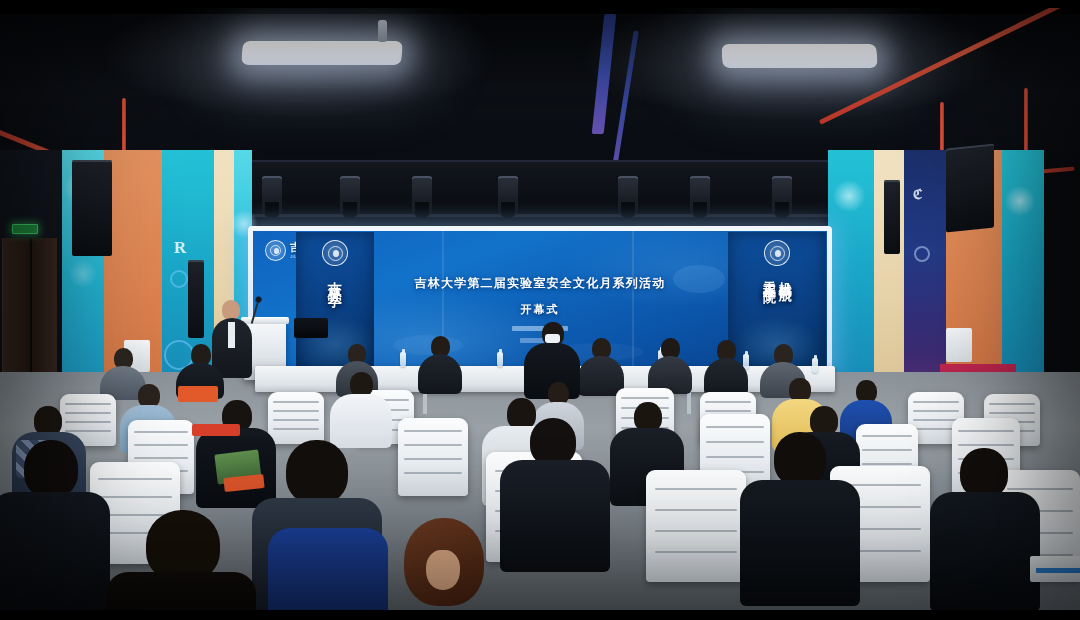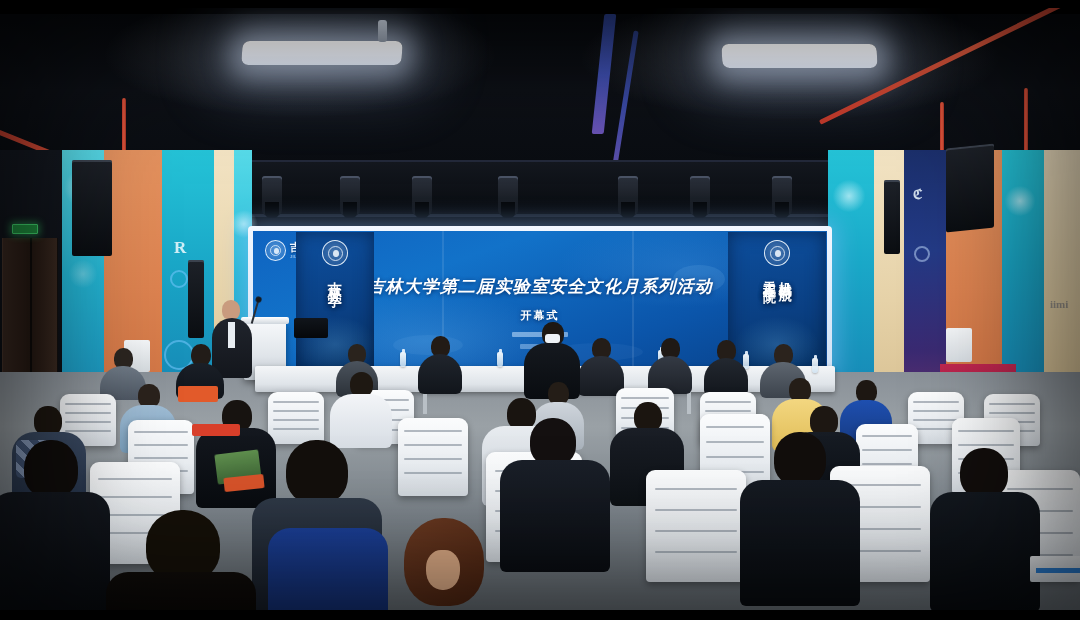--- a/index.html
+++ b/index.html
@@ -112,22 +112,22 @@
     text-shadow:0 1px 2px rgba(0,30,70,.7); }
   .logo-en{ font-size:4px; color:#cfe4fb; letter-spacing:.6px; margin-top:1.5px; }
   .screen-date{
     position:absolute; right:14px; top:11px; font-size:9px; font-weight:bold;
     color:#eef6ff; letter-spacing:1px; text-shadow:0 1px 3px rgba(0,25,60,.8);
   }
   .screen-center{
     position:absolute; left:0; right:0; top:44px; text-align:center;
   }
   .scr-title{
-    font-size:17px; font-weight:bold; color:#ffffff; letter-spacing:1.2px;
-    text-shadow:0 1px 4px rgba(0,40,95,.9); white-space:nowrap;font-style:italic;
+    font-size:12px; font-weight:bold; color:#ffffff; letter-spacing:1.2px;
+    text-shadow:0 1px 4px rgba(0,40,95,.9); white-space:nowrap;
   }
   .scr-sub{
     margin-top:6px; font-size:9.5px; font-weight:bold; color:#eaf4ff; letter-spacing:1px;
     text-shadow:0 1px 3px rgba(0,40,95,.85); white-space:nowrap;
   }
   .scr-kicker{
     margin-top:10px; font-size:11px; font-weight:bold; color:#ffffff; letter-spacing:2px;
     text-shadow:0 1px 4px rgba(0,40,95,.9);
   }
   .scr-underline{
@@ -349,23 +349,20 @@
     <div class="wpanel w-cream" style="left:46px; width:30px;  height:250px;"></div>
     <div class="wpanel w-navy" style="left:76px; width:42px;  height:250px;">
       <div class="letter-deco" style="left:9px; top:34px; font-size:14px;">ℭ</div>
       <div class="ring" style="left:10px; top:96px; width:16px; height:16px; border-color:rgba(200,225,255,.5)"></div>
     </div>
     <div class="wpanel w-orange" style="left:118px; width:56px; height:250px;"></div>
     <div class="wpanel" style="left:118px; top:178px; width:26px; height:34px; background:linear-gradient(180deg,#f6f8fa,#d8dee3); border-radius:2px;"></div>
     <div class="wpanel w-teal" style="left:174px; width:42px; height:250px;">
       <div class="wall-glow" style="left:2px; top:36px; width:32px; height:30px;"></div>
     </div>
-    <div class="wpanel w-cream" style="left:216px; width:36px; height:250px;">
-      <div class="letter-deco" style="left:6px; top:148px; font-size:11px; color:rgba(120,120,125,.7)">iimi</div>
-    </div>
     <div class="wpanel w-magenta" style="left:112px; top:214px; width:76px; height:36px;"></div>
     <div class="speaker-box" style="left:56px; top:30px; width:16px; height:74px;"></div>
     <div class="speaker-box" style="left:118px; top:-4px; width:48px; height:84px; transform:skewY(-6deg)"></div>
   </div>
 
   <div class="screen-frame">
     <div class="screen blurlayer">
       <div class="screen-split" style="left:33%"></div>
       <div class="screen-split" style="left:66%"></div>
       <div class="bubble" style="left:60px;  top:66px;  width:44px; height:26px;"></div>

